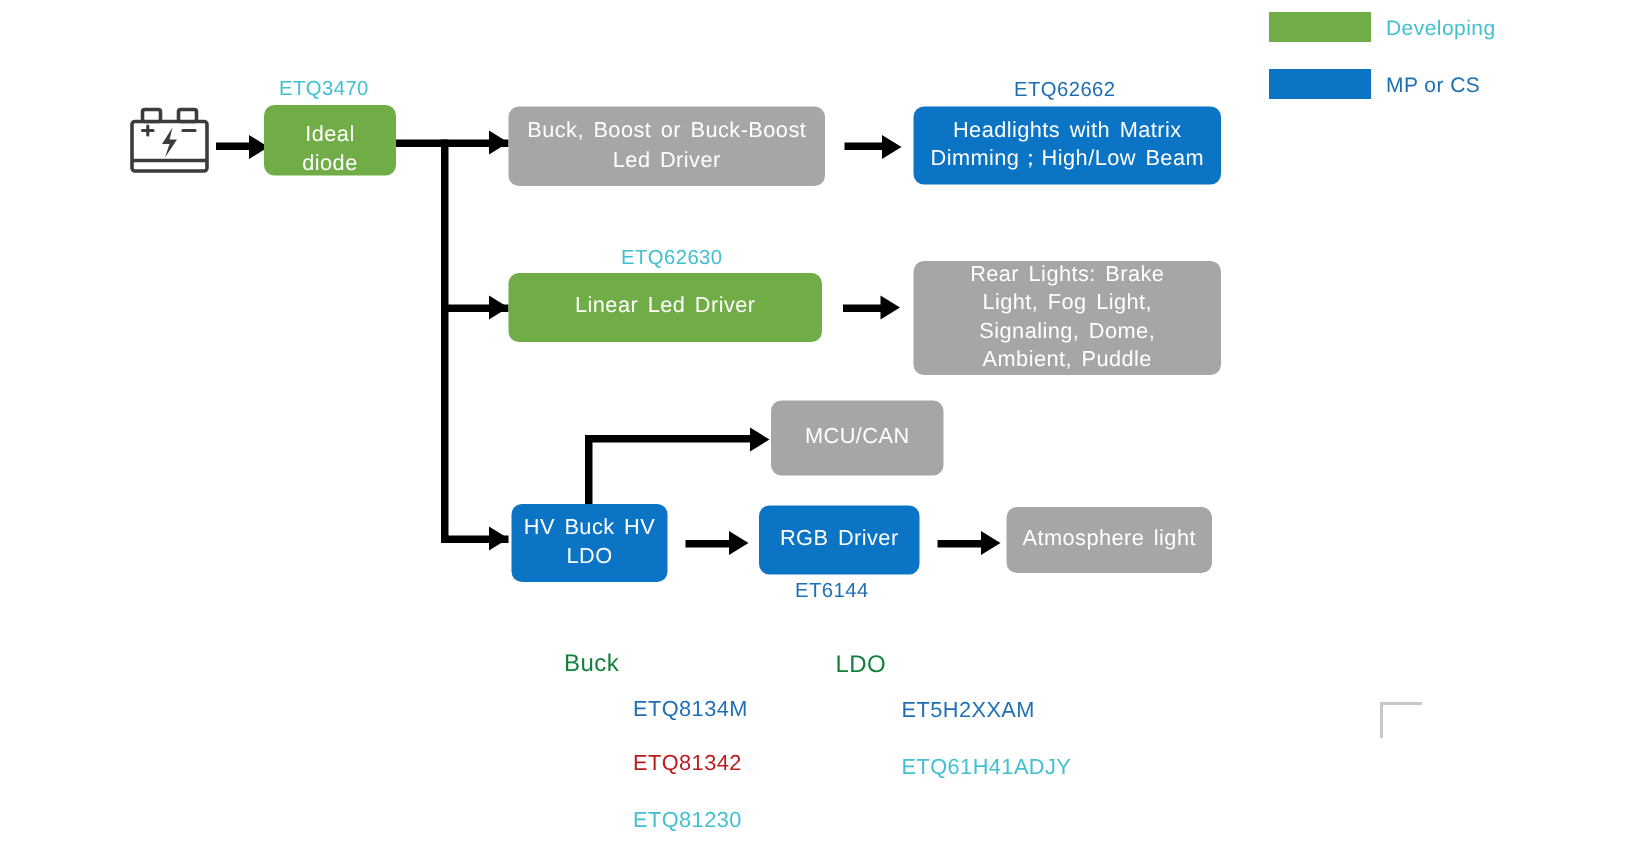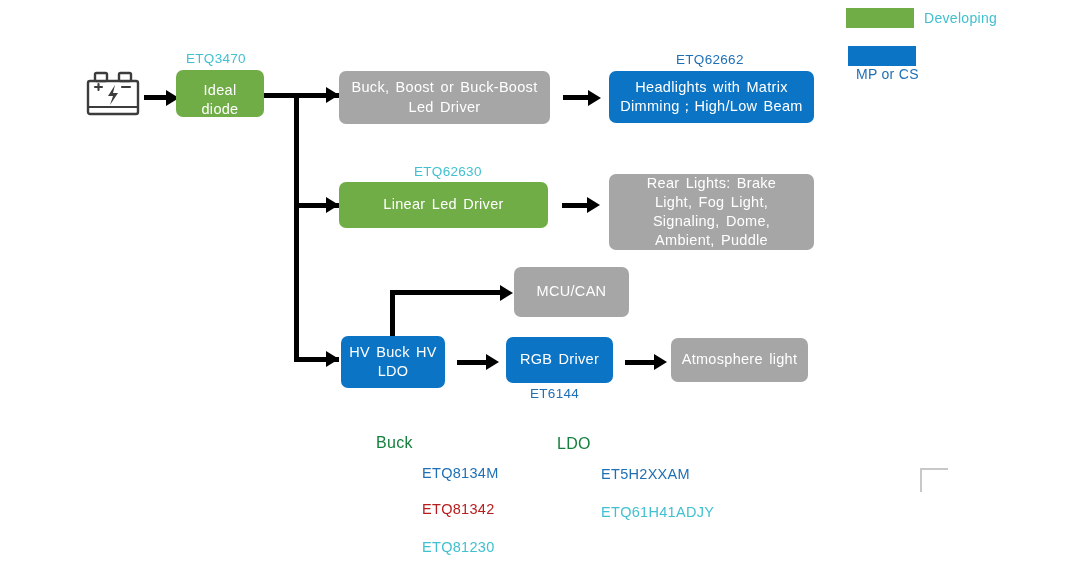--- a/index.html
+++ b/index.html
@@ -117,21 +117,21 @@
 </style>
 </head>
 <body>
 
 <div id="canvas">
 
   <div class="legend-row" style="left:846px; top:8px;">
     <span class="legend-swatch green"></span>
     <span class="legend-text teal">Developing</span>
   </div>
-  <div class="legend-row" style="left:846px; top:46px;flex-direction:column;">
+  <div class="legend-row" style="left:846px; top:46px;">
     <span class="legend-swatch blue"></span>
     <span class="legend-text blue">MP  or  CS</span>
   </div>
 
   <div class="battery-icon" style="left:84px; top:68px;">
     <svg width="58" height="52" viewBox="0 0 58 52" fill="none" xmlns="http://www.w3.org/2000/svg">
       <rect x="4" y="13" width="50" height="33" rx="2" stroke="#3c3c3c" stroke-width="2.4" fill="#ffffff"></rect>
       <rect x="11" y="5" width="12" height="8" rx="1.5" stroke="#3c3c3c" stroke-width="2.4" fill="#ffffff"></rect>
       <rect x="35" y="5" width="12" height="8" rx="1.5" stroke="#3c3c3c" stroke-width="2.4" fill="#ffffff"></rect>
       <line x1="4" y1="39" x2="54" y2="39" stroke="#3c3c3c" stroke-width="2.2"></line>

